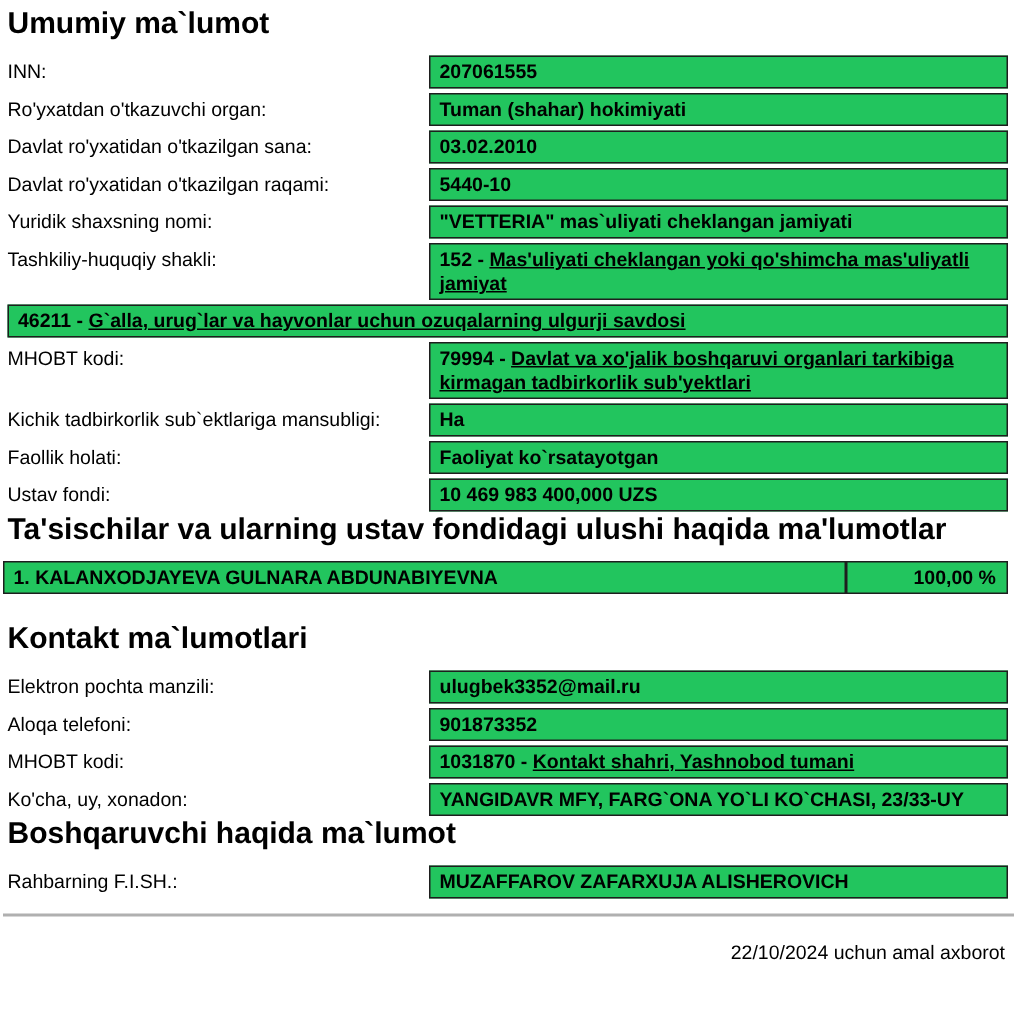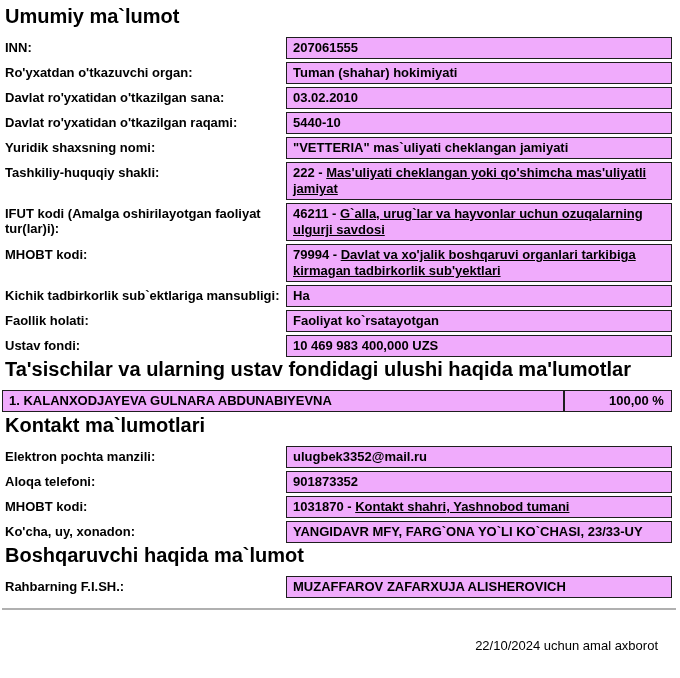--- a/index.html
+++ b/index.html
@@ -27,52 +27,52 @@
   .section-title.spaced { margin-top: 4px; }
   .row {
     display: flex;
     align-items: stretch;
     margin: 0 8px 3px 5px;
   }
   .row-label {
     flex: 0 0 281px;
     padding-top: 3px;
     line-height: 15px;
-    font-weight: bold;
+    font-weight: normal;
   }
   .value-box {
     flex: 1 1 auto;
     border: 1.5px solid #1e1e1e;
-    background: #f0abfc;
+    background: #22c55e;
     padding: 2px 6px;
     font-weight: bold;
     line-height: 16px;
     min-height: 16px;
   }
   .val-link {
     color: #000;
     text-decoration: underline;
     cursor: pointer;
   }
   .founder-row {
     display: flex;
     gap: 0;
-    margin: 0 8px 5px 2px;
+    margin: 0 8px 22px 2px;
   }
   .founder-name { flex: 1 1 auto; }
   .founder-share { flex: 0 0 56px; padding-left: 44px; }
   .divider {
     border: none;
     border-top: 2px solid #b0b0b0;
     margin: 10px 4px 0 2px;
   }
   .footer {
-    margin-top: 28px;
+    margin-top: 16px;
     text-align: right;
-    padding-right: 22px;
+    padding-right: 10px;
     line-height: 15px;
   }
 </style>
 </head>
 <body>
 
 <h1 class="section-title">Umumiy ma`lumot</h1>
 
 <div>
   <div class="row">
@@ -90,24 +90,23 @@
   <div class="row">
     <div class="row-label">Davlat ro'yxatidan o'tkazilgan raqami:</div>
     <div class="value-box"><span>5440-10</span></div>
   </div>
   <div class="row">
     <div class="row-label">Yuridik shaxsning nomi:</div>
     <div class="value-box"><span>"VETTERIA" mas`uliyati cheklangan jamiyati</span></div>
   </div>
   <div class="row">
     <div class="row-label">Tashkiliy-huquqiy shakli:</div>
-    <div class="value-box"><span>222 - </span><a class="val-link">Mas'uliyati cheklangan yoki qo'shimcha mas'uliyatli jamiyat</a></div>
+    <div class="value-box"><span>152 - </span><a class="val-link">Mas'uliyati cheklangan yoki qo'shimcha mas'uliyatli jamiyat</a></div>
   </div>
   <div class="row">
-    <div class="row-label">IFUT kodi (Amalga oshirilayotgan faoliyat tur(lar)i):</div>
     <div class="value-box"><span>46211 - </span><a class="val-link">G`alla, urug`lar va hayvonlar uchun ozuqalarning ulgurji savdosi</a></div>
   </div>
   <div class="row">
     <div class="row-label">MHOBT kodi:</div>
     <div class="value-box"><span>79994 - </span><a class="val-link">Davlat va xo'jalik boshqaruvi organlari tarkibiga kirmagan tadbirkorlik sub'yektlari</a></div>
   </div>
   <div class="row">
     <div class="row-label">Kichik tadbirkorlik sub`ektlariga mansubligi:</div>
     <div class="value-box"><span>Ha</span></div>
   </div>

